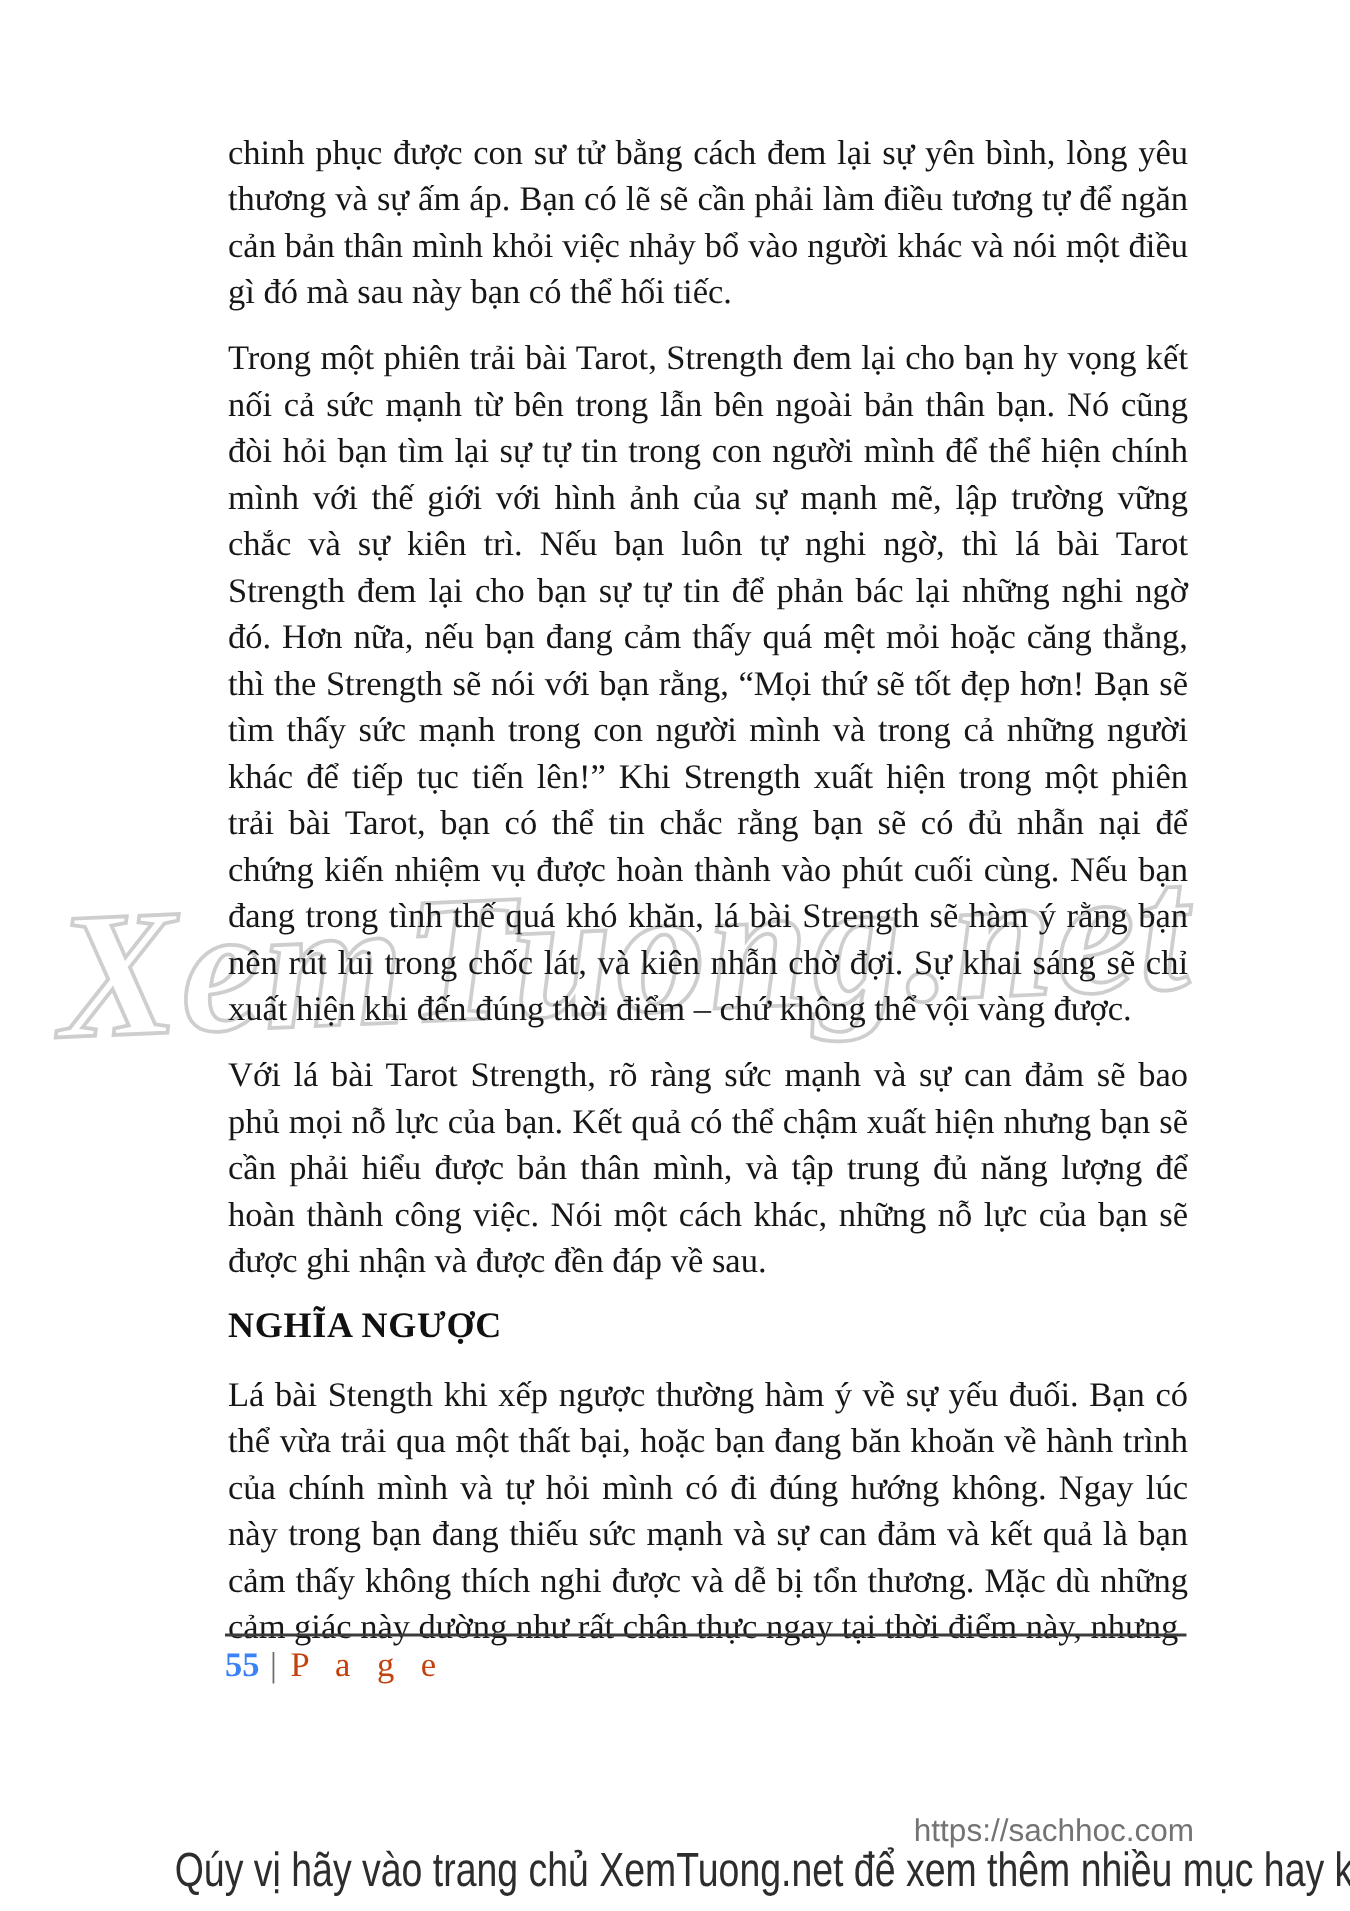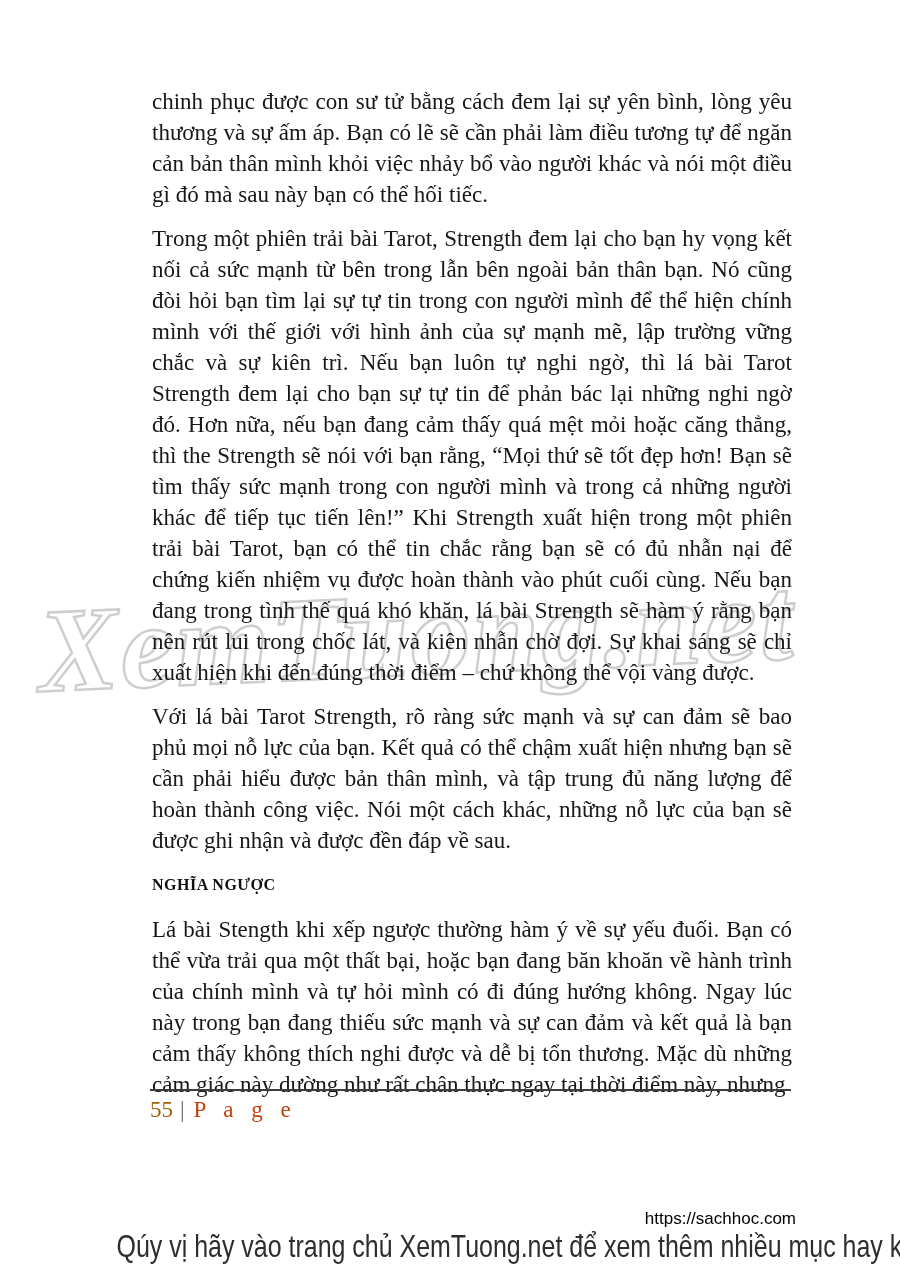--- a/index.html
+++ b/index.html
@@ -41,21 +41,21 @@
     z-index: 2;
     color: #171717;
     font-size: 23px;
     line-height: 31px;
     text-align: justify;
   }
   .content p {
     margin: 0 0 13px 0;
   }
   .section-heading {
-    font-size: 16px;
+    font-size: 24px;
     font-weight: bold;
     letter-spacing: 0.5px;
     margin: 7px 0 14px 0;
     text-align: left;
     color: #111111;
   }
   .page-footer {
     position: absolute;
     left: 150px;
     top: 1089px;
@@ -65,39 +65,39 @@
   .footer-rule {
     border-top: 2px solid #3c3c3c;
     height: 0;
   }
   .footer-text {
     margin-top: 5px;
     font-size: 23px;
     line-height: 28px;
   }
   .page-number {
-    font-weight: normal;
-    color: #a16207;
+    font-weight: bold;
+    color: #3b82f6;
   }
   .footer-separator {
     color: #6b6b6b;
     margin: 0 9px 0 7px;
   }
   .page-label {
     color: #c2410c;
     letter-spacing: 6px;
   }
   .site-link {
     position: absolute;
     top: 1209px;
     right: 104px;
     z-index: 3;
     font-family: "Liberation Sans", sans-serif;
-    font-size: 17px;
-    color: #000000;
+    font-size: 21px;
+    color: #737373;
     text-decoration: none;
     cursor: pointer;
   }
   .banner {
     position: absolute;
     left: 0;
     top: 1227px;
     width: 900px;
     z-index: 2;
     text-align: center;

